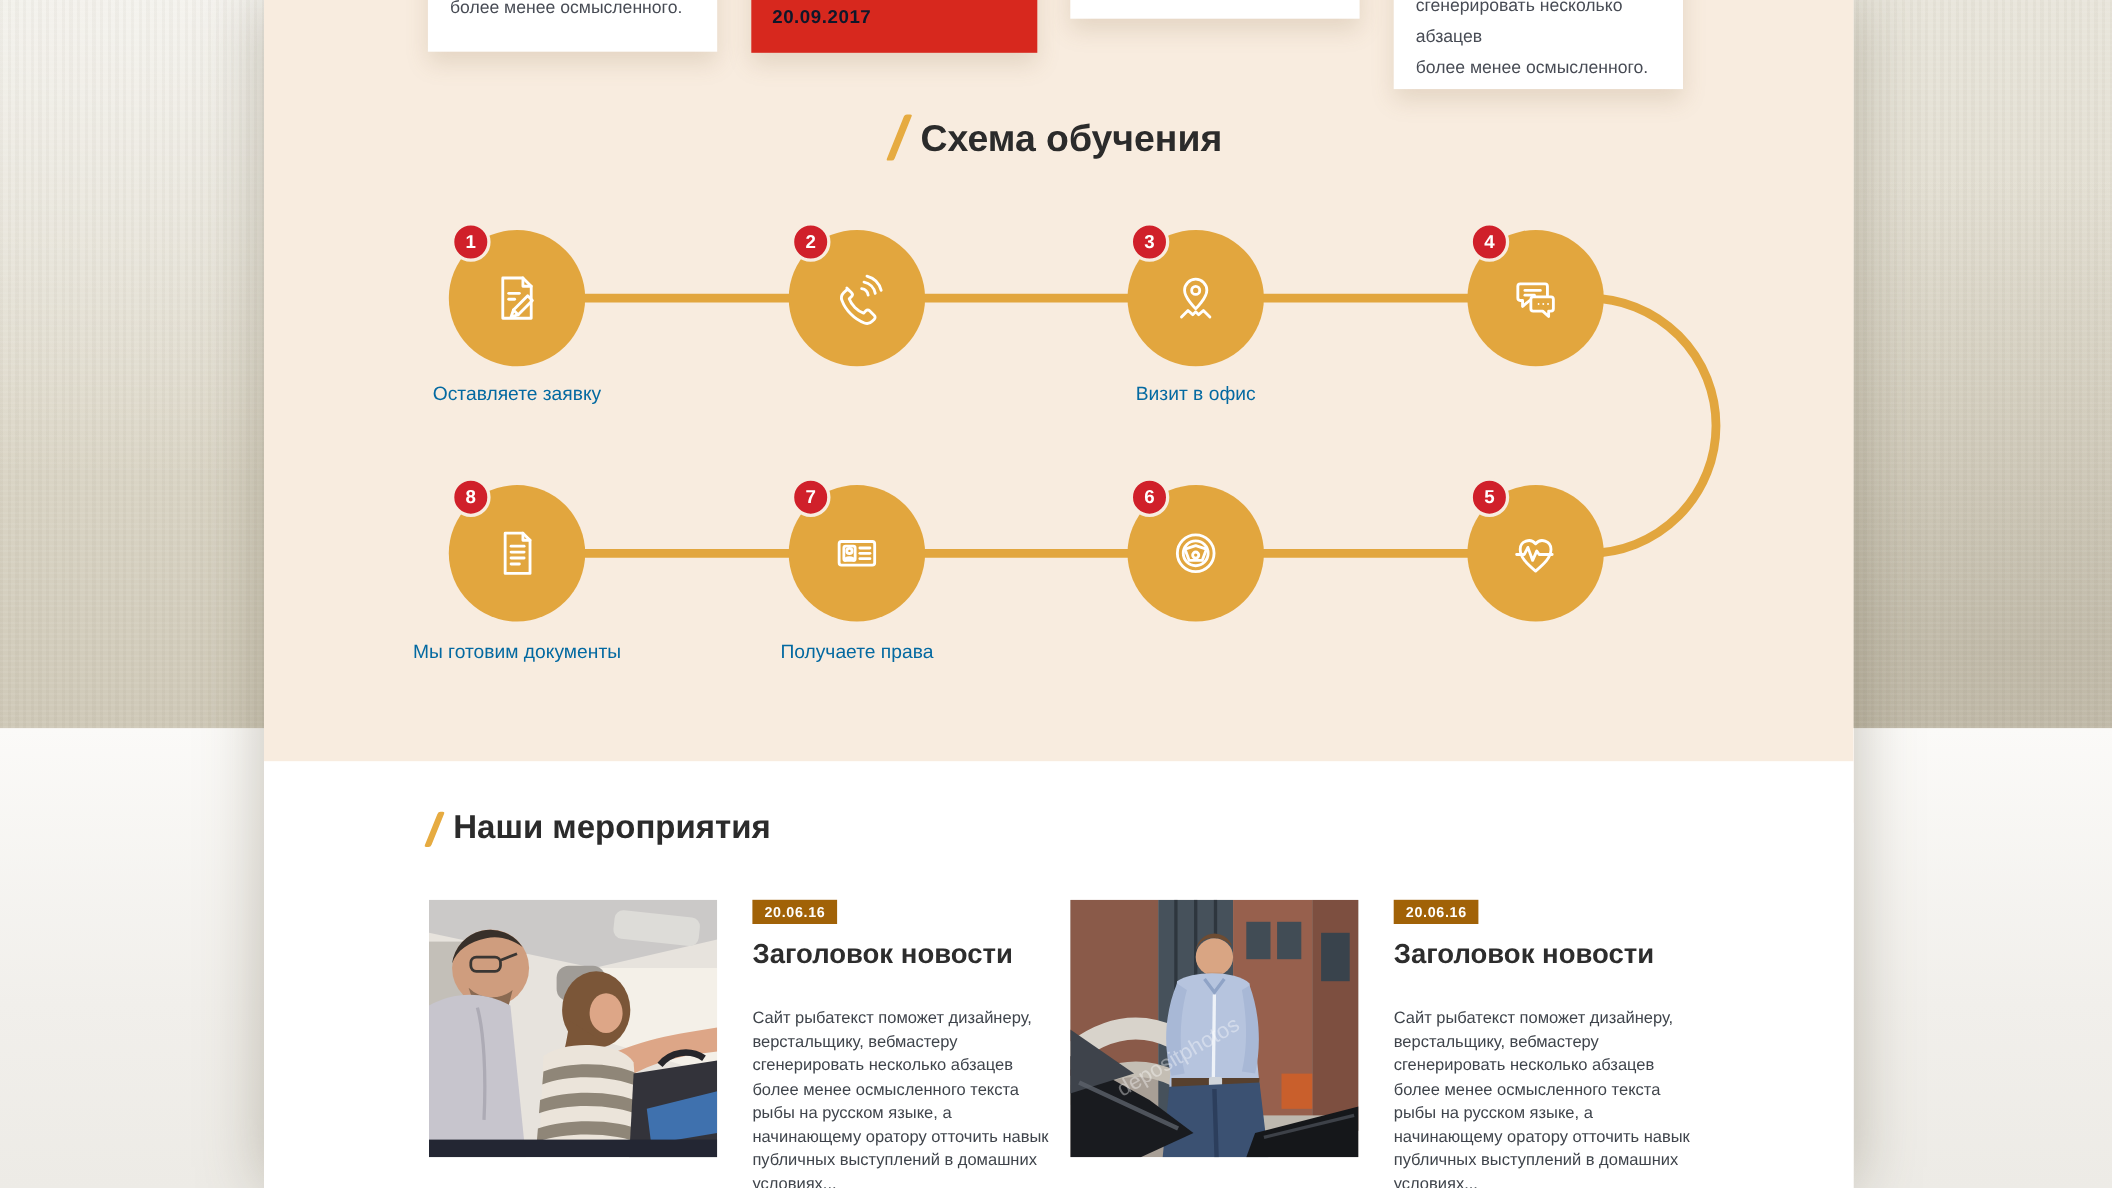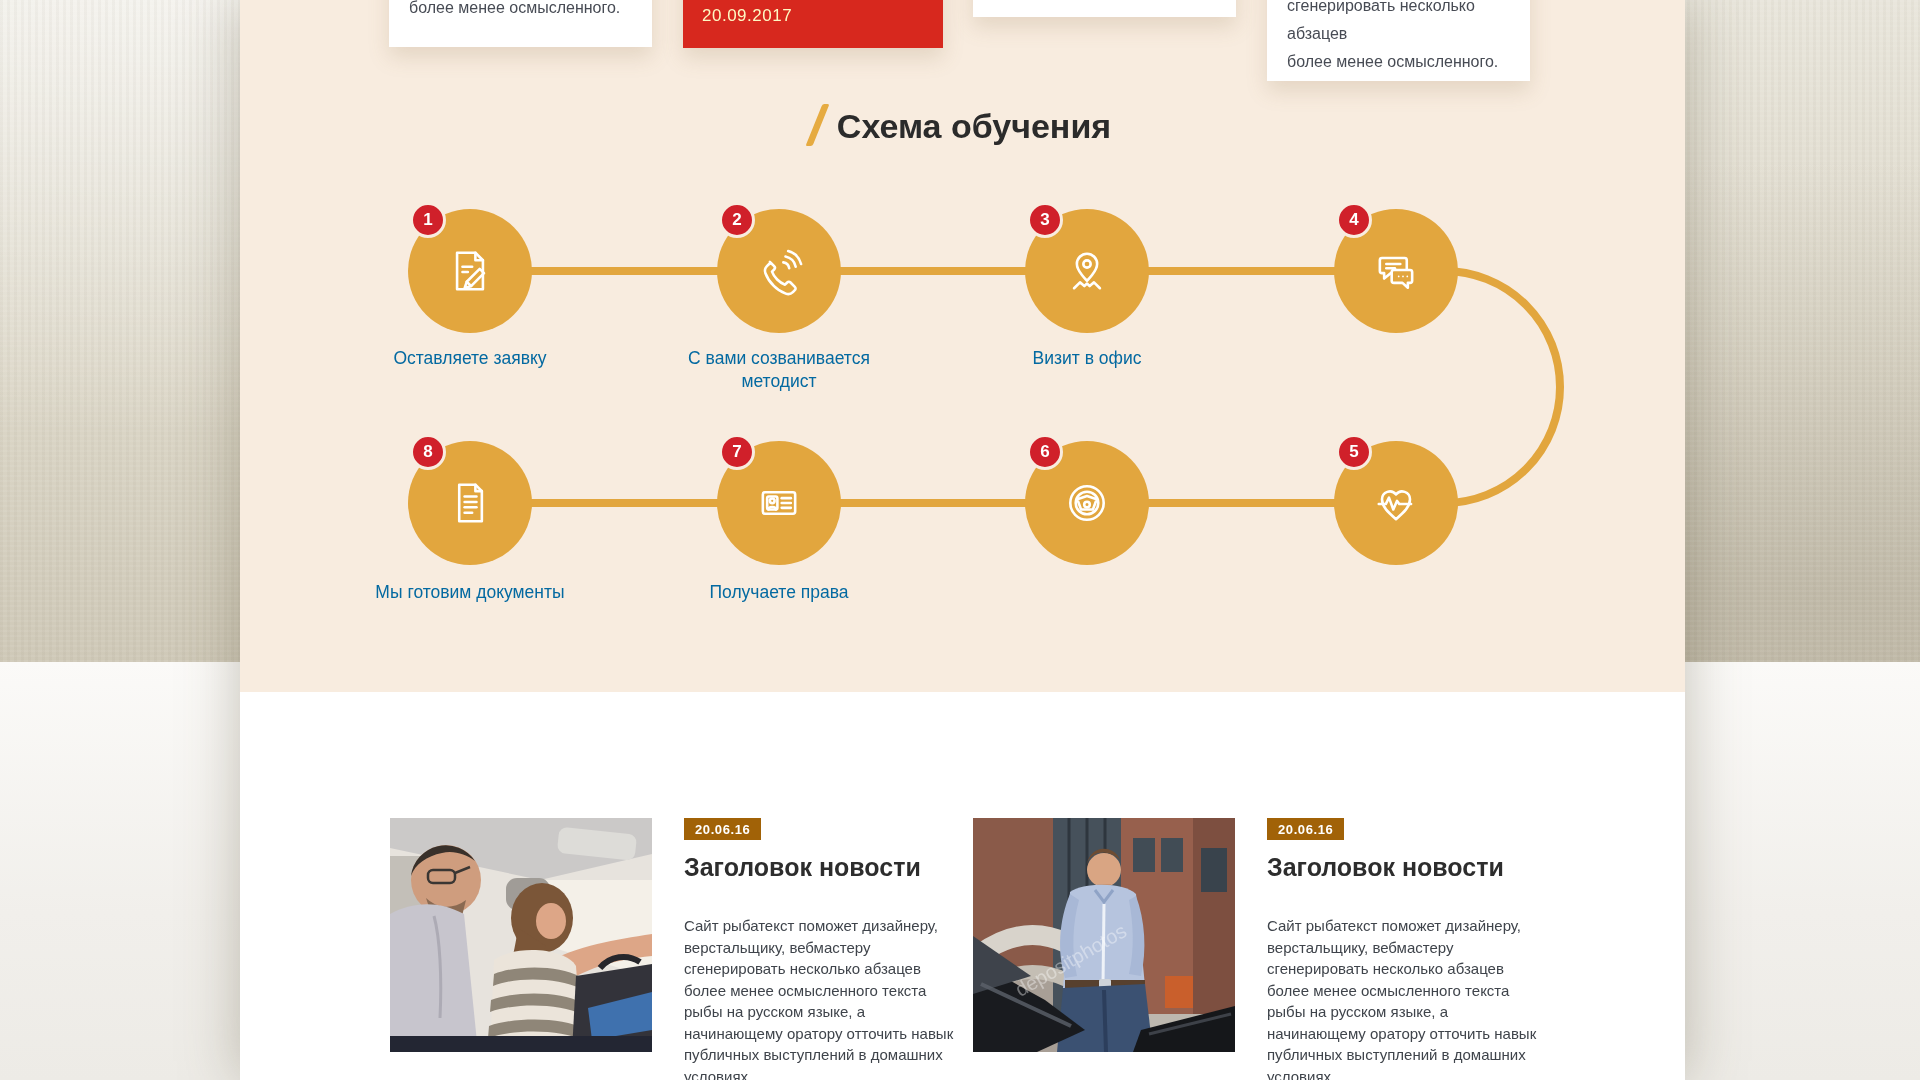--- a/index.html
+++ b/index.html
@@ -34,21 +34,21 @@
     box-shadow:0 0 55px rgba(95,85,60,.35);
   }
   .section-scheme{position:absolute;left:0;top:0;width:1445px;height:748px;background:#f8ecdf;}
   .section-news{position:absolute;left:0;top:692px;width:1445px;height:388px;background:#ffffff;}
 
   
   .tcard{position:absolute;box-shadow:0 10px 20px rgba(140,110,70,.18);}
   .tcard.white{background:#ffffff;}
   .tcard.red{background:#d7281e;}
   .tcard-text{position:absolute;left:20px;font-size:16px;color:#474b54;line-height:28px;}
-  .tcard-date{position:absolute;left:19px;font-size:17px;font-weight:normal;color:#fef9c3;letter-spacing:.5px;}
+  .tcard-date{position:absolute;left:19px;font-size:17px;font-weight:bold;color:#0f172a;letter-spacing:.5px;}
 
   
   .sec-title{position:absolute;display:flex;align-items:flex-end;}
   .slash{display:inline-block;background:#e6ab41;border-radius:2px;transform:skewX(-22deg);}
   .slash.big{width:7px;height:42px;margin-right:16px;}
   .slash.small{width:6px;height:32px;margin-right:14px;}
   .sec-title .t{font-weight:bold;color:#2b2b2b;}
   .title-scheme{left:0;top:104px;width:1445px;justify-content:center;}
   .title-scheme .t{font-size:34px;}
   .title-news{left:152px;top:44px;}
@@ -135,22 +135,20 @@
         <div class="badge">
             <span>2</span>
           </div>
         <svg class="ic" viewBox="0 0 52 52">
           <path d="M17.5 17.5 l4 4 c.9 .9 .9 2.2 0 3.1 l-2 2 c.9 2.6 2.8 5.3 4.8 7.3 2 2 4.7 3.9 7.3 4.8 l2 -2 c.9 -.9 2.2 -.9 3.1 0 l4 4 c.9 .9 .9 2.2 0 3.1 l-1.8 1.8 c-1.7 1.7 -4.3 2.3 -6.6 1.4 -4 -1.5 -8.2 -4.2 -11.4 -7.5 -3.3 -3.2 -6 -7.4 -7.5 -11.4 -.9 -2.3 -.3 -4.9 1.4 -6.6 l1.8 -1.8 c.9 -.9 2.2 -.9 3.1 0 z"></path>
           <path d="M30 18 a6.5 6.5 0 0 1 5.5 5.5"></path>
           <path d="M32 12.5 a12 12 0 0 1 9.5 9.5"></path>
           <path d="M34.5 7.5 a17 17 0 0 1 12 12"></path>
         </svg>
       </div>
-      <div class="step-label" style="left:369px;top:347px;">С вами созванивается
-методист</div>
 
       <div class="step" style="left:785px;top:209px;">
         <div class="badge">
             <span>3</span>
           </div>
         <svg class="ic" viewBox="0 0 52 52">
           <path d="M26 10 c-5.2 0 -9.4 4.2 -9.4 9.4 c0 6.6 9.4 15.6 9.4 15.6 s9.4 -9 9.4 -15.6 c0 -5.2 -4.2 -9.4 -9.4 -9.4 z"></path>
           <circle cx="26" cy="19.5" r="3.4"></circle>
           <path d="M14 42 L19.5 36.5 L23.5 40 L26 37.6 L28.5 40 L32.5 36.5 L38 42"></path>
         </svg>
@@ -221,20 +219,24 @@
           </div>
         <svg class="ic" viewBox="0 0 52 52">
           <path d="M26 41 C18.5 34.5 13 29.5 13 22.5 a7.3 7.3 0 0 1 13 -4.5 a7.3 7.3 0 0 1 13 4.5 c0 7 -5.5 12 -13 18.5 z"></path>
           <path d="M10 27 h6.5 l3 -6 4 11 3.5 -8 2 3 h11"></path>
         </svg>
       </div>
     </section>
 
     <section class="section-news">
 
+      <div class="sec-title title-news">
+        <span class="slash small"></span>
+        <span class="t">Наши мероприятия</span>
+      </div>
 
       <svg class="photo" style="left:150px;top:126px;" viewBox="0 0 262 234">
         <rect width="262" height="234" fill="#e7e3dd"></rect>
         <path d="M0 0 H262 V36 L150 62 L0 30 Z" fill="#cbc9c8"></path>
         <rect x="168" y="12" width="78" height="26" rx="8" fill="#dddcd8" transform="rotate(6 200 25)"></rect>
         <path d="M138 62 H262 V160 L138 122 Z" fill="#f4f0e8"></path>
         <rect x="0" y="38" width="66" height="86" fill="#c3bfb8"></rect>
         <rect x="116" y="60" width="44" height="32" rx="11" fill="#a09c97"></rect>
         <ellipse cx="152" cy="100" rx="31" ry="35" fill="#7b5638"></ellipse>
         <path d="M128 110 C122 150 116 162 106 176 L140 186 C146 158 150 138 156 128 Z" fill="#7b5638"></path>

